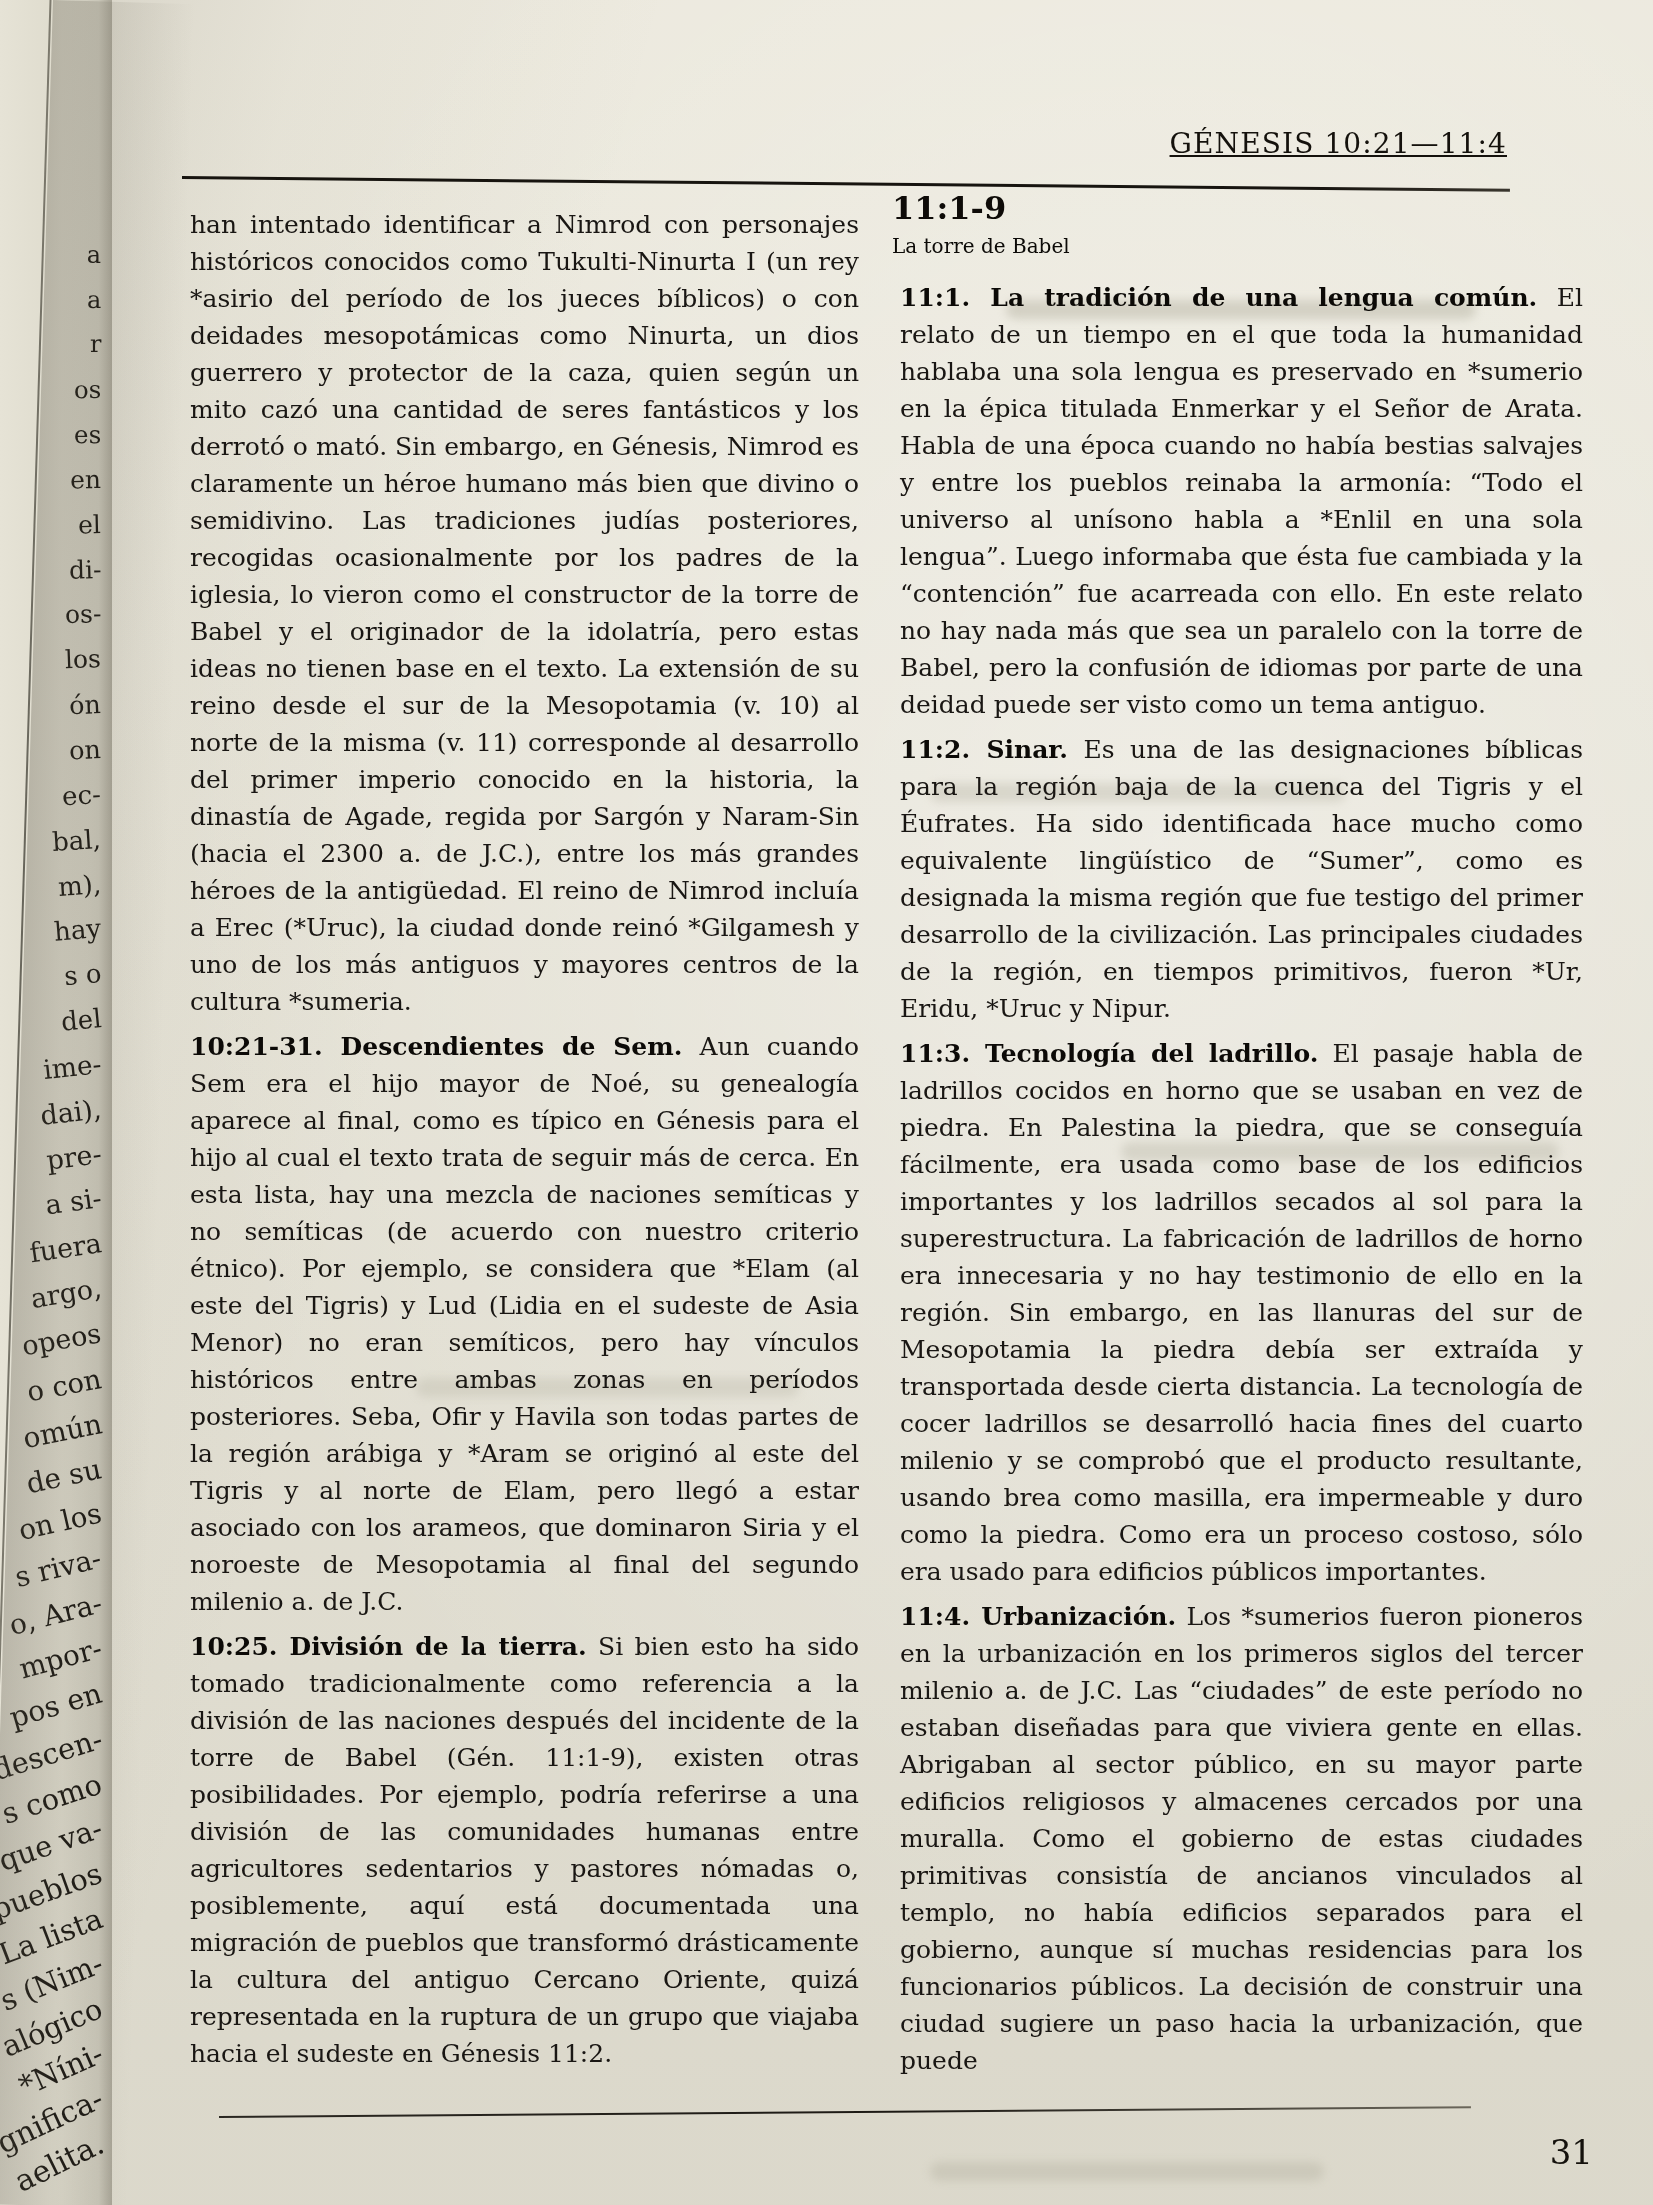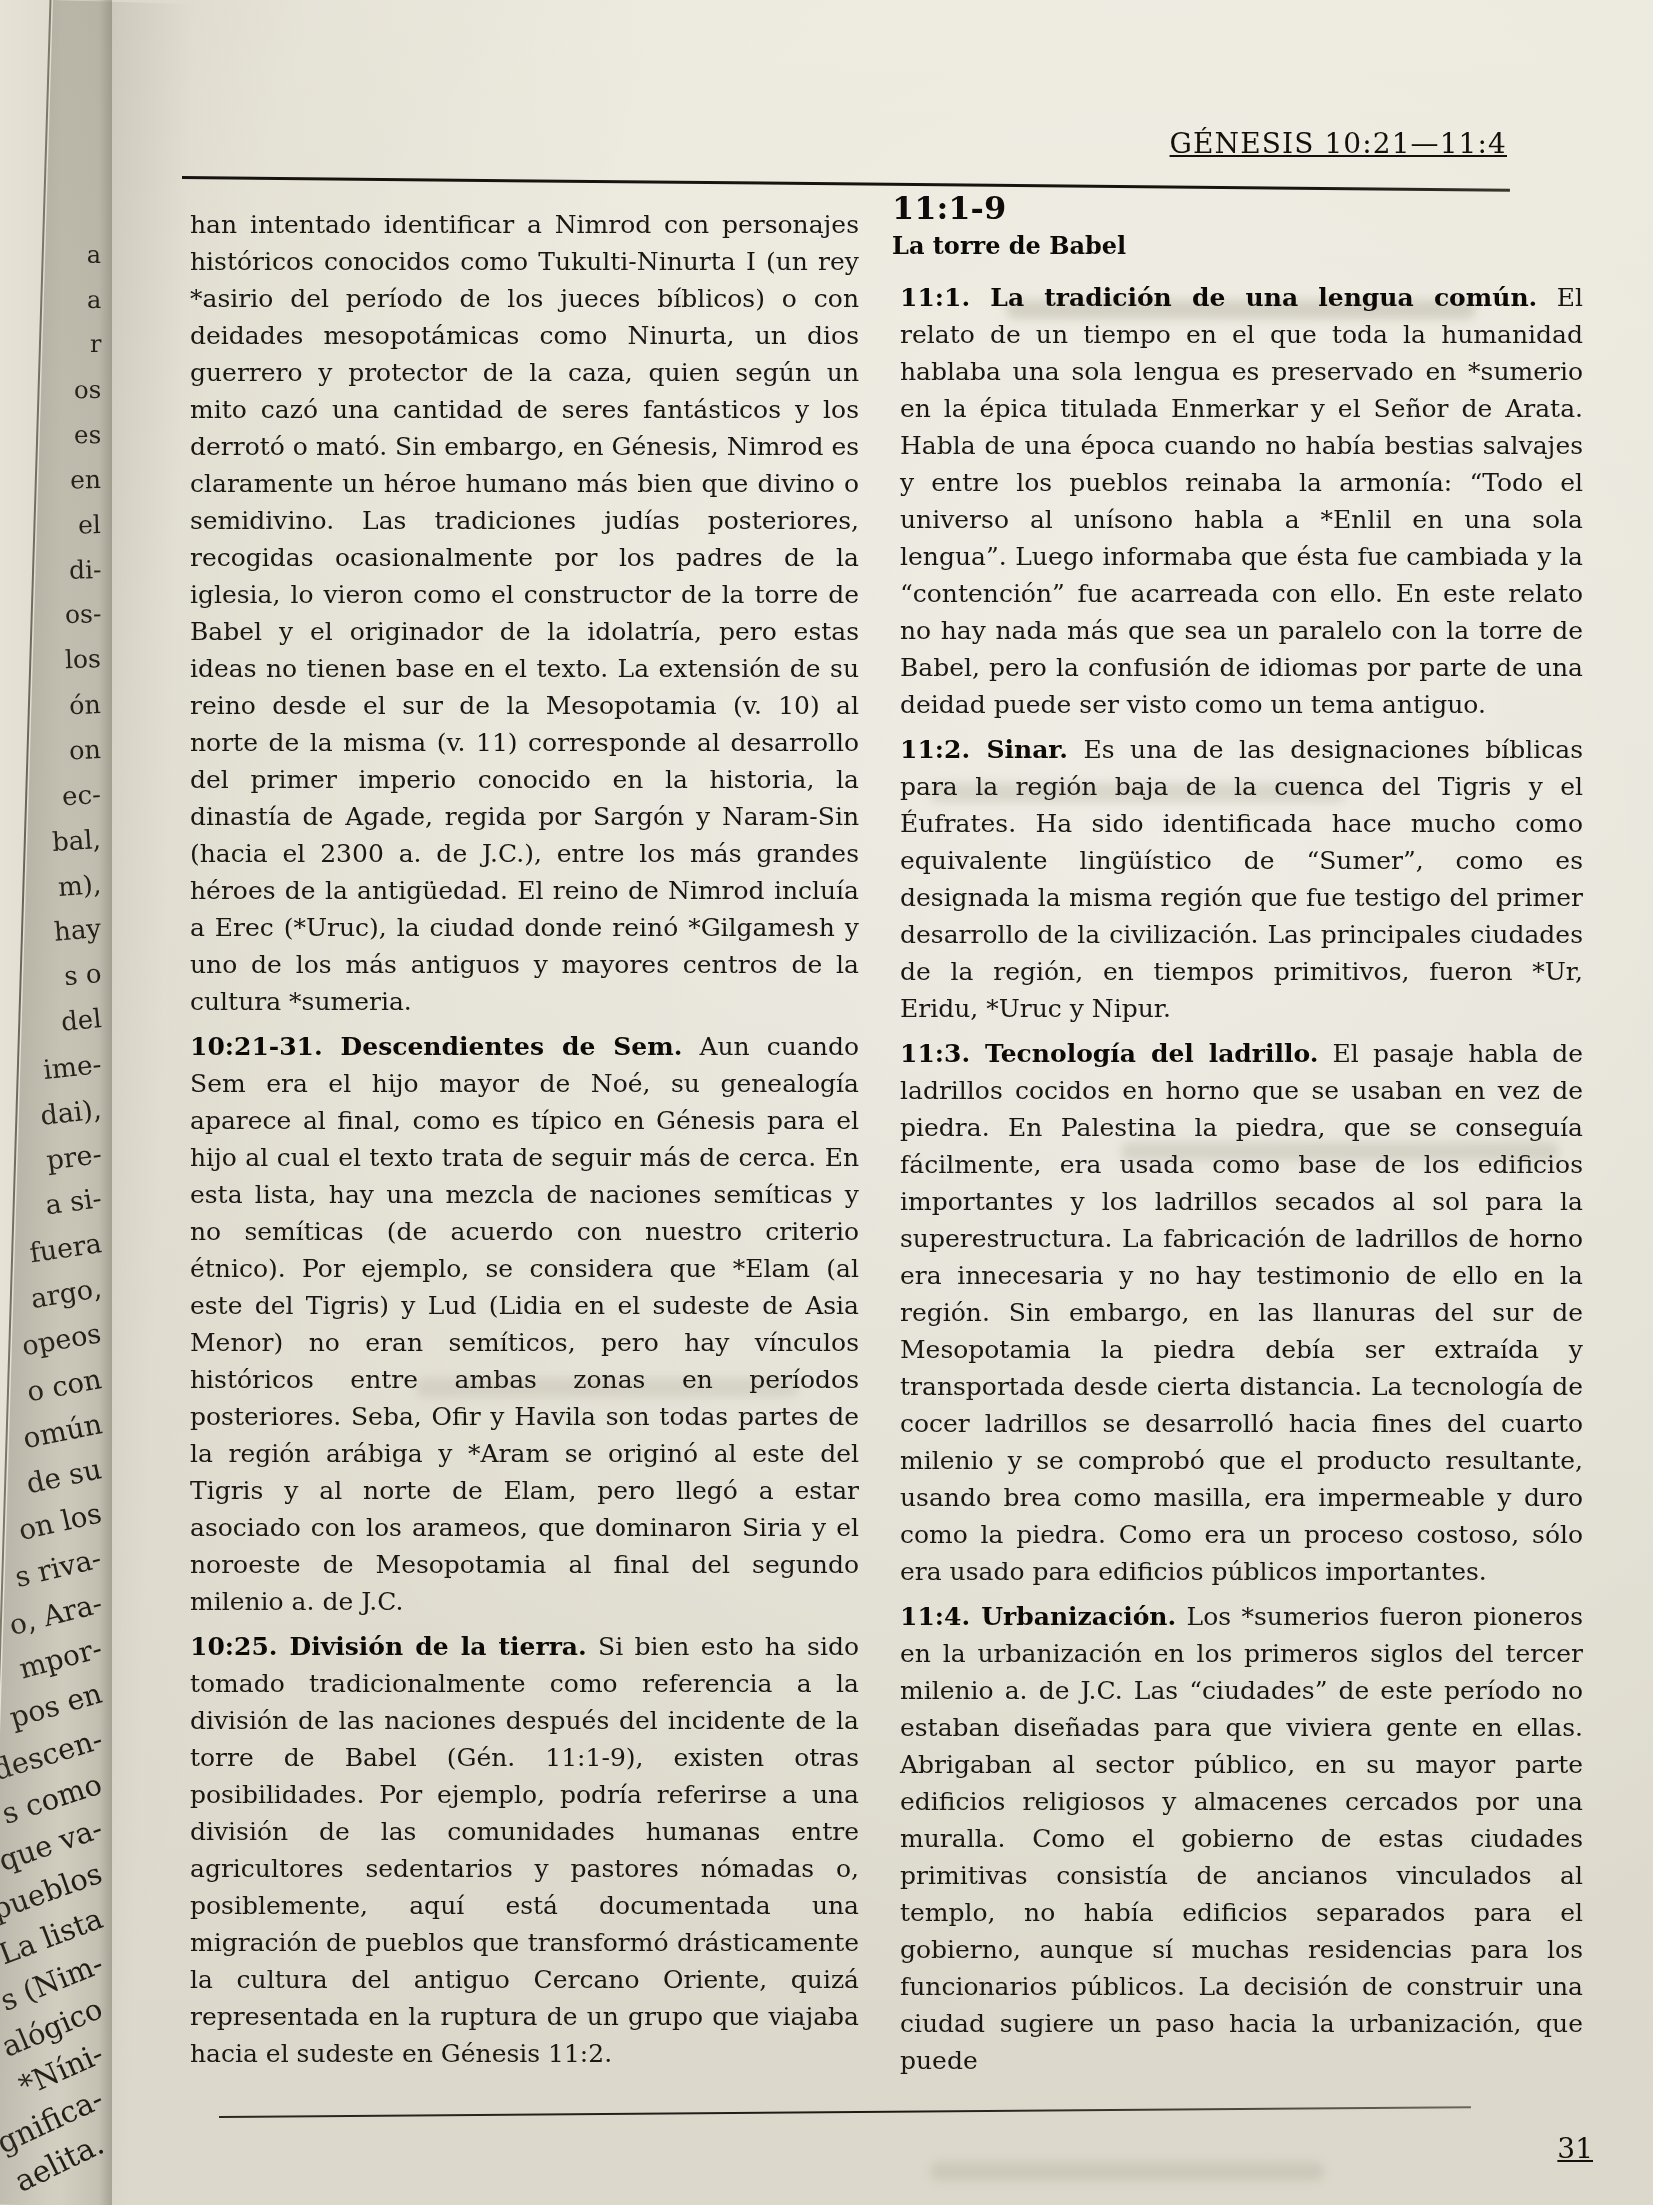--- a/index.html
+++ b/index.html
@@ -58,30 +58,30 @@
   .col{
     position:absolute;
     font-size:25px;line-height:37px;color:#191613;
   }
   #col-left{left:182px;top:198px;width:685px;}
   #col-right{left:892px;top:191px;width:699px;}
   .para{margin:8px;text-align:justify;}
   .run-bold{font-weight:bold;color:#0c0a07;}
   .run-italic{}
   .section-ref{font-weight:bold;font-size:32px;line-height:35px;color:#0e0b08;}
-  .section-title{font-weight:bold;font-size:24px;line-height:40px;color:#0c0a07;margin-bottom:13px;}
+  .section-title{font-weight:normal;font-size:20px;line-height:40px;color:#0c0a07;margin-bottom:13px;}
   
   .foot-rule{
     position:absolute;left:219px;top:2116px;width:1252px;height:1.6px;
     background:linear-gradient(to right,#2b2822 0%,#1c1914 55%,#6a665a 100%);
     transform:rotate(-0.45deg);transform-origin:left center;
   }
   .page-number{
     position:absolute;right:61px;top:2132px;
-    font-size:28px;color:#14110c;text-decoration:underline;
+    font-size:34px;color:#14110c;
   }
   
   .ghost{
     position:absolute;height:18.6px;border-radius:9.3px;
     background:#a9a694;filter:blur(4.9px);opacity:.38;
     pointer-events:none;
   }
 </style>
 </head>
 <body>

